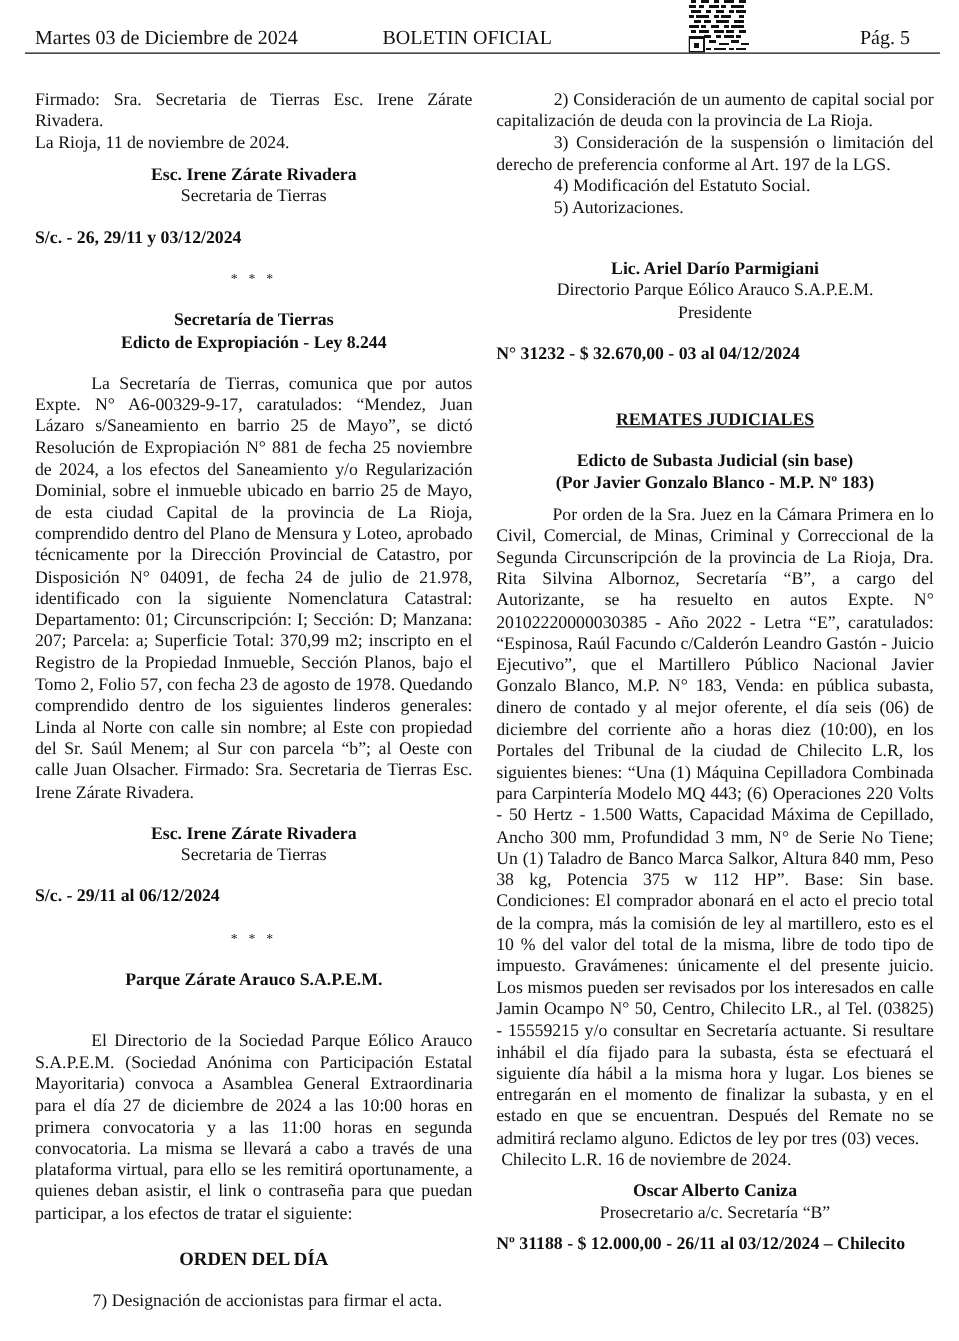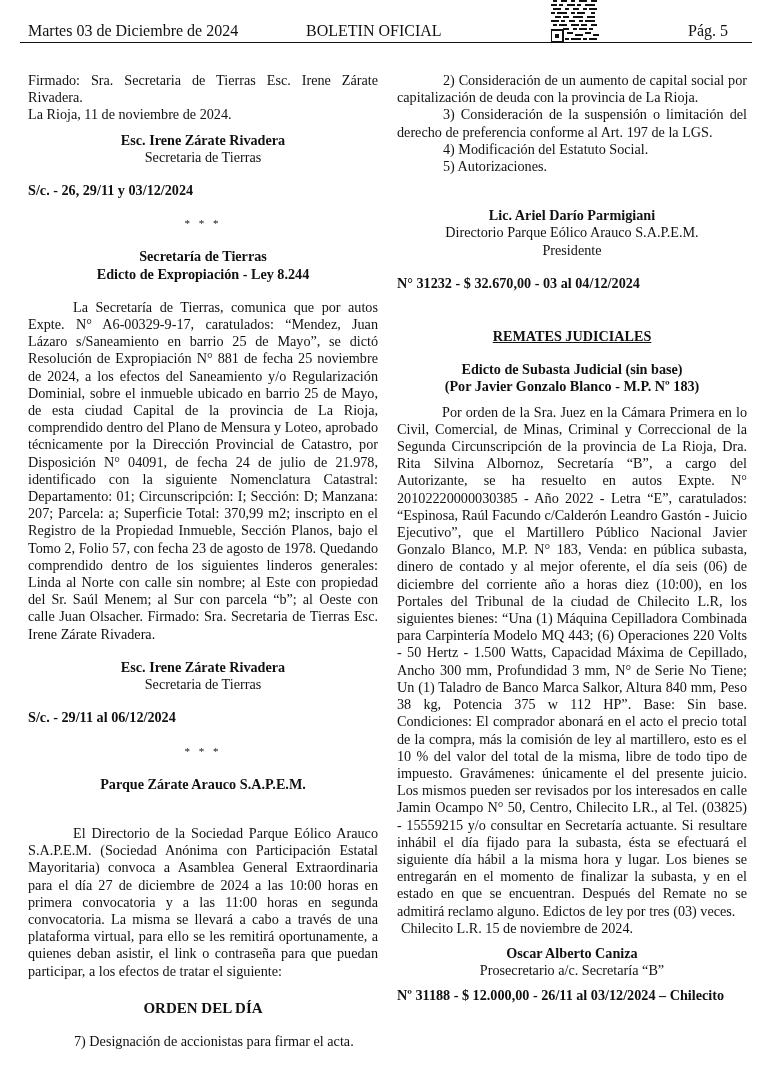--- a/index.html
+++ b/index.html
@@ -136,19 +136,19 @@
   <div class="gap8"></div>
   <p class="bold" style="text-align:left">N° 31232 - $ 32.670,00 - 03 al 04/12/2024</p>
   <div class="gap12"></div>
   <div class="gap8"></div>
   <p class="center bold u">REMATES JUDICIALES</p>
   <div class="gap8"></div>
   <p class="center bold">Edicto de Subasta Judicial (sin base)</p>
   <p class="center bold">(Por Javier Gonzalo Blanco - M.P. Nº 183)</p>
   <div class="gap4"></div>
   <p class="indent">Por orden de la Sra. Juez en la Cámara Primera en lo Civil, Comercial, de Minas, Criminal y Correccional de la Segunda Circunscripción de la provincia de La Rioja, Dra. Rita Silvina Albornoz, Secretaría “B”, a cargo del Autorizante, se ha resuelto en autos Expte. N° 20102220000030385 - Año 2022 - Letra “E”, caratulados: “Espinosa, Raúl Facundo c/Calderón Leandro Gastón - Juicio Ejecutivo”, que el Martillero Público Nacional Javier Gonzalo Blanco, M.P. N° 183, Venda: en pública subasta, dinero de contado y al mejor oferente, el día seis (06) de diciembre del corriente año a horas diez (10:00), en los Portales del Tribunal de la ciudad de Chilecito L.R, los siguientes bienes: “Una (1) Máquina Cepilladora Combinada para Carpintería Modelo MQ 443; (6) Operaciones 220 Volts - 50 Hertz - 1.500 Watts, Capacidad Máxima de Cepillado, Ancho 300 mm, Profundidad 3 mm, N° de Serie No Tiene; Un (1) Taladro de Banco Marca Salkor, Altura 840 mm, Peso 38 kg, Potencia 375 w 112 HP”. Base: Sin base. Condiciones: El comprador abonará en el acto el precio total de la compra, más la comisión de ley al martillero, esto es el 10 % del valor del total de la misma, libre de todo tipo de impuesto. Gravámenes: únicamente el del presente juicio. Los mismos pueden ser revisados por los interesados en calle Jamin Ocampo N° 50, Centro, Chilecito LR., al Tel. (03825) - 15559215 y/o consultar en Secretaría actuante. Si resultare inhábil el día fijado para la subasta, ésta se efectuará el siguiente día hábil a la misma hora y lugar. Los bienes se entregarán en el momento de finalizar la subasta, y en el estado en que se encuentran. Después del Remate no se admitirá reclamo alguno. Edictos de ley por tres (03) veces.</p>
-  <p style="text-align:left; padding-left:4px">Chilecito L.R. 15 de noviembre de 2024.</p>
+  <p style="text-align:left; padding-left:4px">Chilecito L.R. 16 de noviembre de 2024.</p>
   <div class="gap4"></div>
   <p class="center bold">Oscar Alberto Caniza</p>
   <p class="center">Prosecretario a/c. Secretaría “B”</p>
   <div class="gap4"></div>
   <p class="bold" style="text-align:left">Nº 31188 - $ 12.000,00 - 26/11 al 03/12/2024 – Chilecito</p>
 </div>
 
 </body></html>

